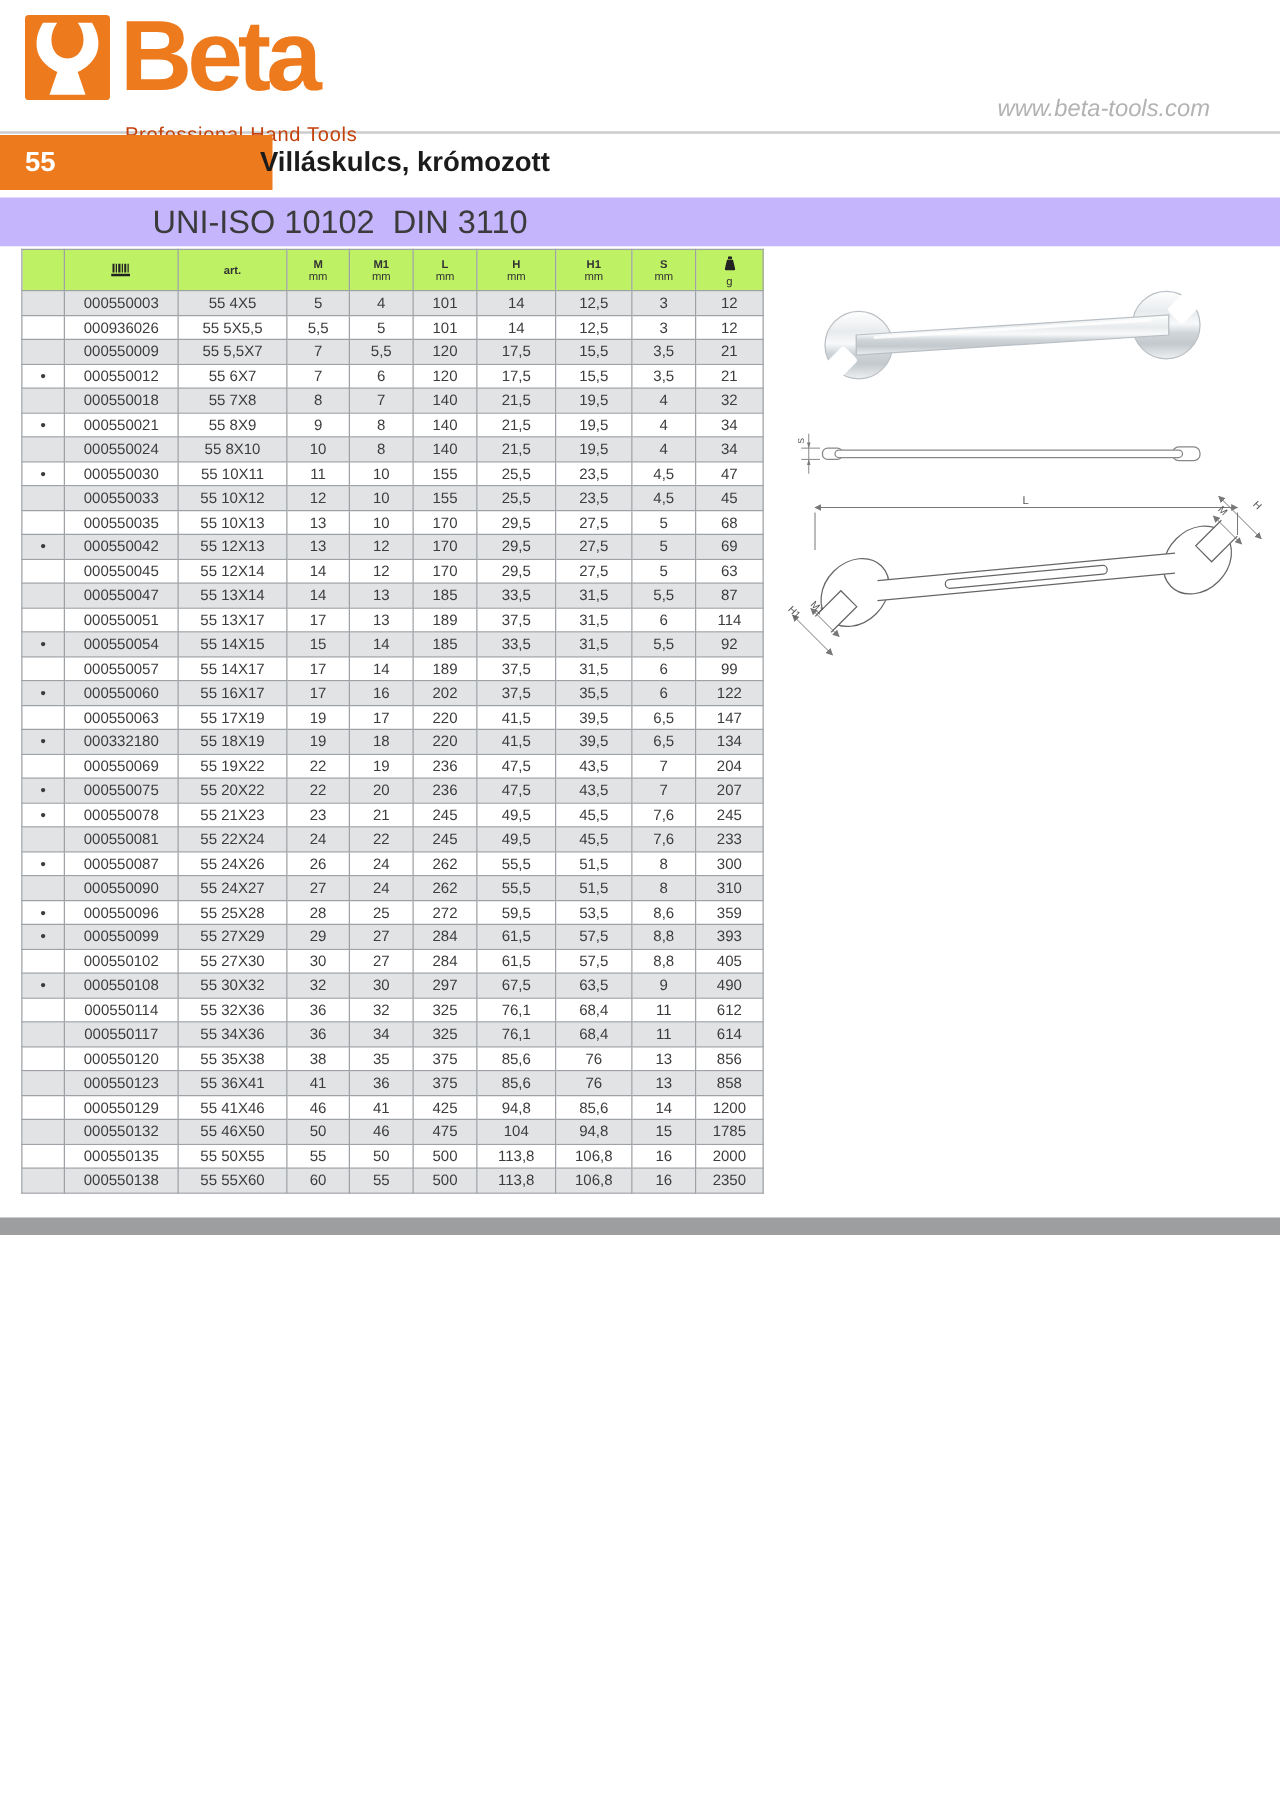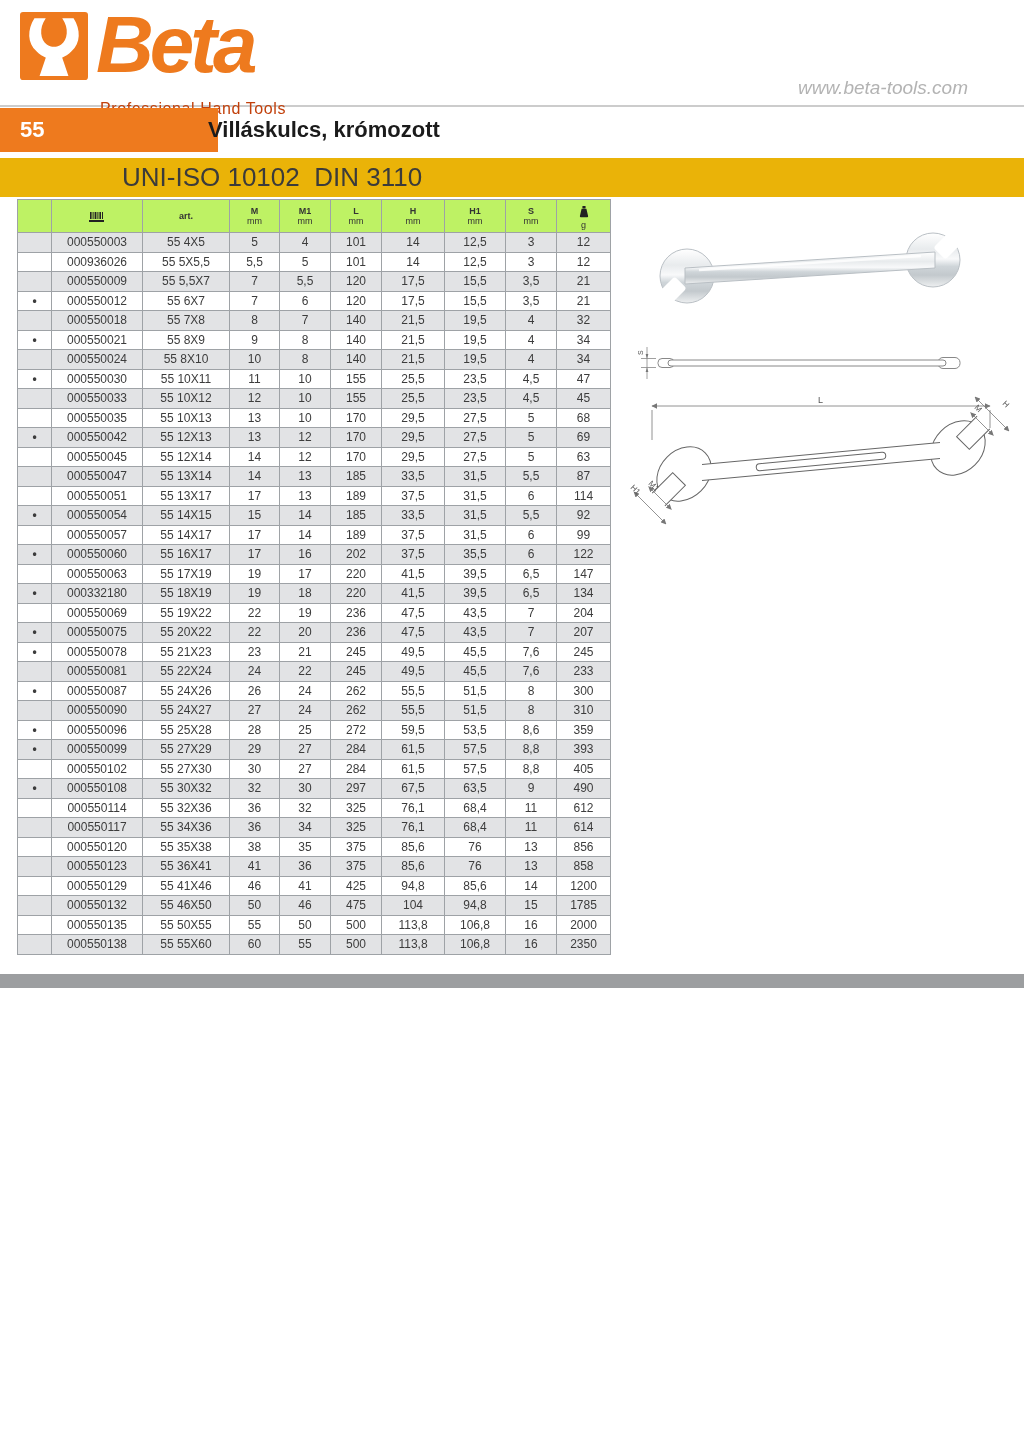--- a/index.html
+++ b/index.html
@@ -5,30 +5,30 @@
   html,body{margin:0;padding:0;background:#e9e9e9;}
   .page{
     position:relative;width:1024px;height:1447px;margin:0 auto;background:#ffffff;
     font-family:"Liberation Sans","DejaVu Sans",sans-serif;overflow:hidden;
   }
   
   .topbar{position:absolute;left:0;top:0;width:1024px;height:105px;border-bottom:2px solid #cccccc;}
   .logo{position:absolute;left:20px;top:8px;display:flex;align-items:flex-start;}
   .logo-mark{width:68px;height:68px;margin-top:4px;}
   .logo-textwrap{margin-left:8px;display:flex;flex-direction:column;}
-  .logo-word{font-size:80px;font-weight:bold;color:#ee7a1e;line-height:0.93;letter-spacing:-4px;font-style:italic;}
+  .logo-word{font-size:80px;font-weight:bold;color:#ee7a1e;line-height:0.93;letter-spacing:-4px;}
   .logo-tag{font-size:16px;color:#c2410c;letter-spacing:0.6px;margin-top:18px;margin-left:4px;}
   .website{position:absolute;right:56px;bottom:6px;font-size:19px;font-style:italic;color:#b3b3b3;text-align:right;}
   
   .banner{position:absolute;left:0;top:108px;width:1024px;height:44px;}
   .cat-badge{position:absolute;left:0;top:0;width:218px;height:44px;background:#ee7a1e;
     color:#ffffff;font-size:22px;font-weight:bold;line-height:44px;padding-left:20px;box-sizing:border-box;}
   .page-title{position:absolute;left:208px;top:0;height:44px;line-height:44px;
     font-size:22px;font-weight:bold;color:#1b1b1b;margin:0;}
-  .standard-bar{position:absolute;left:0;top:158px;width:1024px;height:39px;background:#eab308;}
+  .standard-bar{position:absolute;left:0;top:158px;width:1024px;height:39px;background:#c4b5fd;}
   .standard-text{display:block;padding-left:122px;line-height:39px;font-size:26px;color:#3b3b3b;white-space:pre;}
   
   .spec-table{position:absolute;left:17px;top:199px;width:593px;border-collapse:collapse;table-layout:fixed;}
   .spec-table th,.spec-table td{border:1px solid #9ea2a6;padding:0;text-align:center;vertical-align:middle;}
   .spec-table thead th{height:32px;background:#bef264;}
   .th-lbl{display:block;font-size:9px;font-weight:bold;color:#333;line-height:10px;}
   .th-unit{display:block;font-size:9px;font-weight:normal;color:#333;line-height:10px;}
   .spec-table tbody td{height:18.5px;font-size:12px;color:#3c3c3c;line-height:18.5px;}
   .spec-table tbody tr:nth-child(odd){background:#e2e3e5;}
   .spec-table tbody tr:nth-child(even){background:#ffffff;}

